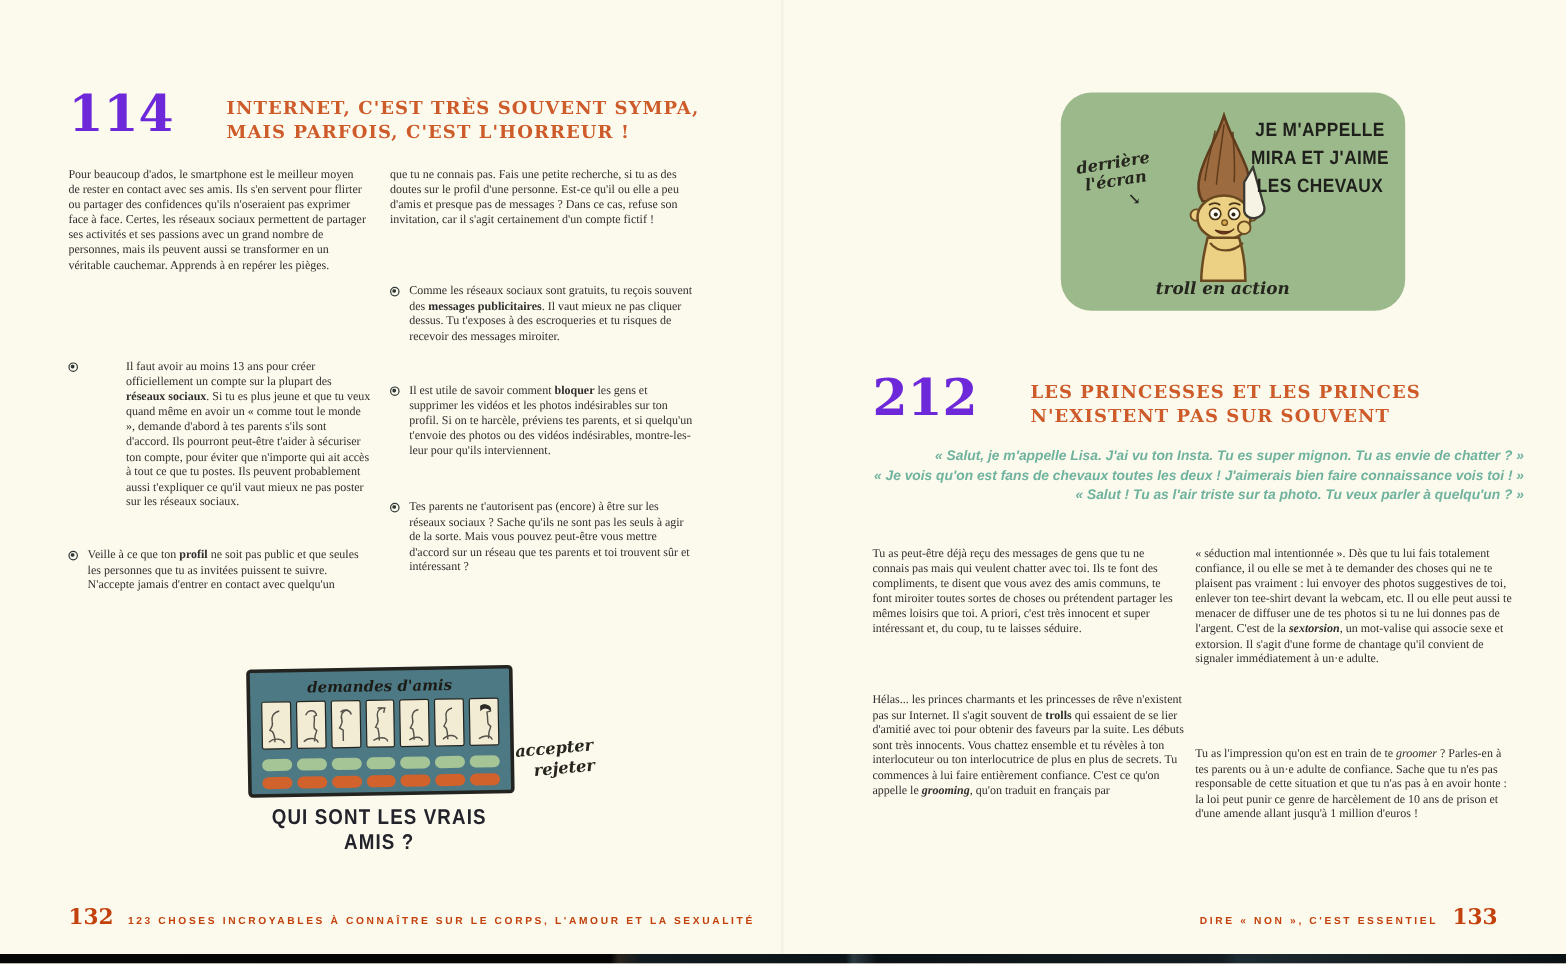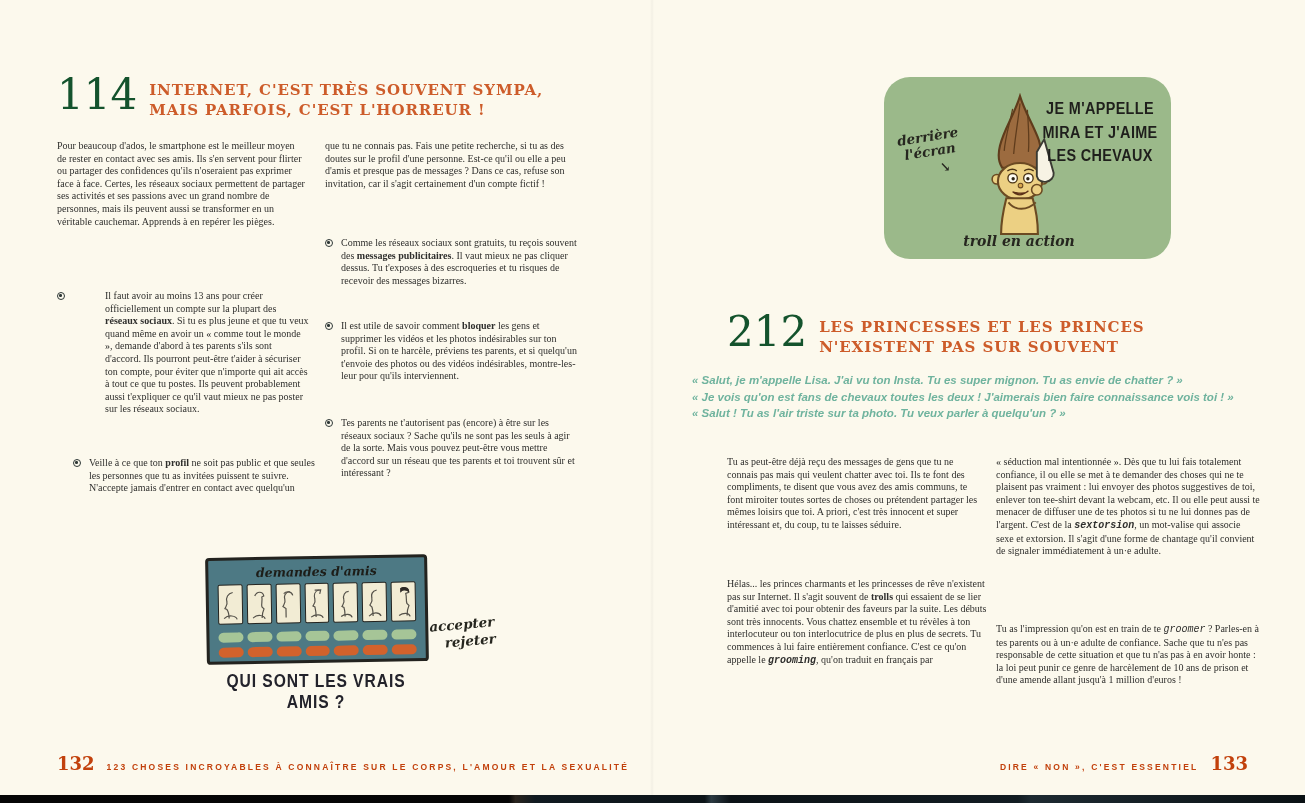--- a/index.html
+++ b/index.html
@@ -1,27 +1,27 @@
 <!DOCTYPE html>
 <html lang="fr"><head>
 <meta charset="utf-8">
 <style>
   html,body{margin:0;padding:0;}
   body{width:1305px;height:803px;background:#fcf9ed;font-family:"Liberation Serif",serif;color:#2f2f2d;overflow:hidden;}
   .spread{position:relative;width:1305px;height:803px;}
   .abs{position:absolute;}
   
-  .secnum{font-family:"DejaVu Serif",serif;font-weight:400;color:#14532d;font-size:42px;line-height:1;}
+  .secnum{font-family:"DejaVu Serif",serif;font-weight:700;color:#6d28d9;font-size:42px;line-height:1;}
   .sectitle{font-family:"DejaVu Serif",serif;font-weight:700;color:#cd5c2a;font-size:15px;line-height:19.5px;letter-spacing:.9px;}
   .heading{display:flex;gap:12px;align-items:flex-start;}
-  .heading .sectitle{padding-top:7px;}
+  .heading .sectitle{padding-top:7px;margin-left:32px;}
   
   .body{font-size:10px;line-height:12.6px;margin:0;}
   .b{font-weight:700;}
-  .i{font-style:italic;font-family:Liberation Mono, monospace;}
+  .i{font-style:italic;}
   .bullet{display:flex;gap:8px;}
   .bdot{flex:0 0 auto;width:6px;height:6px;border:1.5px solid #2e3836;border-radius:50%;margin-top:2px;position:relative;}
   .bdot::after{content:"";position:absolute;left:1.2px;top:1.2px;width:2.4px;height:2.4px;background:#2e3836;border-radius:50%;}
   
   .panel{background:#4d7984;border:3px solid #23231f;border-radius:4px;transform:rotate(-1deg);padding:5px 9px 9px 9px;box-sizing:border-box;}
   .panel-title{font-family:"DejaVu Serif",serif;font-style:italic;font-weight:700;color:#1d1d18;font-size:12.5px;text-align:center;margin-bottom:4px;}
   .slots{display:flex;gap:4px;justify-content:space-between;}
   .slot{display:flex;flex-direction:column;align-items:stretch;width:25px;}
   .fcard{height:38px;background:#f2ecd4;border:1.5px solid #23231f;border-radius:2px;display:flex;align-items:center;justify-content:center;}
   .pill{height:10px;border-radius:5px;}
@@ -29,21 +29,21 @@
   .pill.reject{background:#d2622c;margin-top:5px;}
   .hand{font-family:"DejaVu Serif",serif;font-style:italic;font-weight:700;color:#26261f;}
   .caption{font-family:"Liberation Sans",sans-serif;font-weight:700;font-size:17px;letter-spacing:1px;color:#23232b;text-align:center;transform:scale(.92,1.05);}
   
   .troll-card{background:#9bb98a;border-radius:26px;}
   .speech{font-family:"Liberation Sans",sans-serif;font-weight:700;font-size:16px;line-height:23.5px;letter-spacing:.4px;color:#1f1f1c;text-align:center;transform:scale(.9,1);}
   .behind{font-size:13.5px;line-height:15px;transform:rotate(-9deg);text-align:center;}
   .behind .arrow{display:block;font-style:normal;font-size:13px;transform:rotate(10deg);padding-left:26px;}
   .action{font-size:14px;text-align:center;}
   
-  .quotes{font-family:"Liberation Sans",sans-serif;font-style:italic;font-weight:700;color:#6fb39e;font-size:11.5px;line-height:16.5px;text-align:left;}
+  .quotes{font-family:"Liberation Sans",sans-serif;font-style:italic;font-weight:700;color:#6fb39e;font-size:11.5px;line-height:16.5px;text-align:right;}
   
   .footer{display:flex;align-items:baseline;gap:12px;color:#c2410c;}
   .pagenum{font-family:"DejaVu Serif",serif;font-weight:700;font-size:18px;}
   .running{font-family:"Liberation Sans",sans-serif;font-weight:700;font-size:8.5px;letter-spacing:2.2px;margin-top:20px;}
   .bottom-bar{left:0;bottom:0;width:1305px;height:8px;background:linear-gradient(90deg,#060606 0%,#050505 39%,#2a241e 39.5%,#101a20 41%,#0c1418 54%,#2c3a42 54.5%,#0b1216 56%,#121c22 78%,#1d2a31 79%,#0a1114 100%);}
   .gutter{left:650px;top:0;width:4px;height:795px;background:linear-gradient(90deg,rgba(0,0,0,0),rgba(0,0,0,.035),rgba(0,0,0,0));}
 </style>
 </head>
 <body>
 
@@ -54,35 +54,35 @@
     <div class="abs heading" style="left:57px;top:74px;">
       <span class="secnum">114</span>
       <div class="sectitle">
         <div>INTERNET, C'EST TRÈS SOUVENT SYMPA,</div>
         <div>MAIS PARFOIS, C'EST L'HORREUR !</div>
       </div>
     </div>
 
     <p class="abs body" style="left:57px;top:140px;width:248px;"><span>Pour beaucoup d'ados, le smartphone est le meilleur moyen de rester en contact avec ses amis. Ils s'en servent pour flirter ou partager des confidences qu'ils n'oseraient pas exprimer face à face. Certes, les réseaux sociaux permettent de partager ses activités et ses passions avec un grand nombre de personnes, mais ils peuvent aussi se transformer en un véritable cauchemar. Apprends à en repérer les pièges.</span></p>
 
-    <div class="abs bullet" style="left:57px;top:290px;width:252px;gap:40px;">
+    <div class="abs bullet" style="left:57px;top:300px;width:252px;gap:40px;">
       <span class="bdot"></span>
       <p class="body"><span>Il faut avoir au moins 13 ans pour créer officiellement un compte sur la plupart des </span><span class="b">réseaux sociaux</span><span>. Si tu es plus jeune et que tu veux quand même en avoir un « comme tout le monde », demande d'abord à tes parents s'ils sont d'accord. Ils pourront peut-être t'aider à sécuriser ton compte, pour éviter que n'importe qui ait accès à tout ce que tu postes. Ils peuvent probablement aussi t'expliquer ce qu'il vaut mieux ne pas poster sur les réseaux sociaux.</span></p>
     </div>
 
-    <div class="abs bullet" style="left:73px;top:457px;width:252px;">
+    <div class="abs bullet" style="left:57px;top:457px;width:252px;">
       <span class="bdot"></span>
       <p class="body"><span>Veille à ce que ton </span><span class="b">profil</span><span> ne soit pas public et que seules les personnes que tu as invitées puissent te suivre. N'accepte jamais d'entrer en contact avec quelqu'un</span></p>
     </div>
 
     <p class="abs body" style="left:325px;top:140px;width:250px;"><span>que tu ne connais pas. Fais une petite recherche, si tu as des doutes sur le profil d'une personne. Est-ce qu'il ou elle a peu d'amis et presque pas de messages ? Dans ce cas, refuse son invitation, car il s'agit certainement d'un compte fictif !</span></p>
 
     <div class="abs bullet" style="left:325px;top:237px;width:252px;">
       <span class="bdot"></span>
-      <p class="body"><span>Comme les réseaux sociaux sont gratuits, tu reçois souvent des </span><span class="b">messages publicitaires</span><span>. Il vaut mieux ne pas cliquer dessus. Tu t'exposes à des escroqueries et tu risques de recevoir des messages bizarres.</span></p>
+      <p class="body"><span>Comme les réseaux sociaux sont gratuits, tu reçois souvent des </span><span class="b">messages publicitaires</span><span>. Il vaut mieux ne pas cliquer dessus. Tu t'exposes à des escroqueries et tu risques de recevoir des messages miroiter.</span></p>
     </div>
 
     <div class="abs bullet" style="left:325px;top:320px;width:252px;">
       <span class="bdot"></span>
       <p class="body"><span>Il est utile de savoir comment </span><span class="b">bloquer</span><span> les gens et supprimer les vidéos et les photos indésirables sur ton profil. Si on te harcèle, préviens tes parents, et si quelqu'un t'envoie des photos ou des vidéos indésirables, montre-les-leur pour qu'ils interviennent.</span></p>
     </div>
 
     <div class="abs bullet" style="left:325px;top:417px;width:252px;">
       <span class="bdot"></span>
       <p class="body"><span>Tes parents ne t'autorisent pas (encore) à être sur les réseaux sociaux ? Sache qu'ils ne sont pas les seuls à agir de la sorte. Mais vous pouvez peut-être vous mettre d'accord sur un réseau que tes parents et toi trouvent sûr et intéressant ?</span></p>

